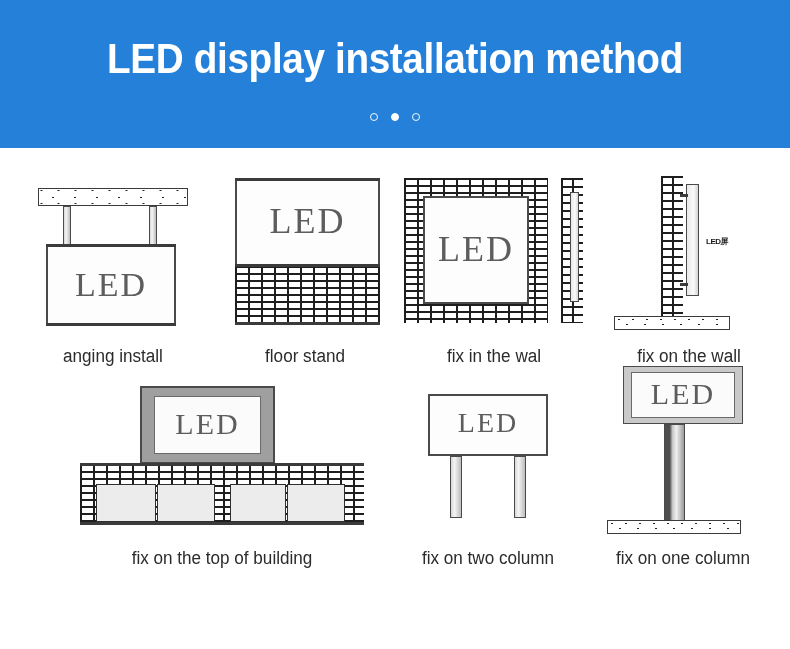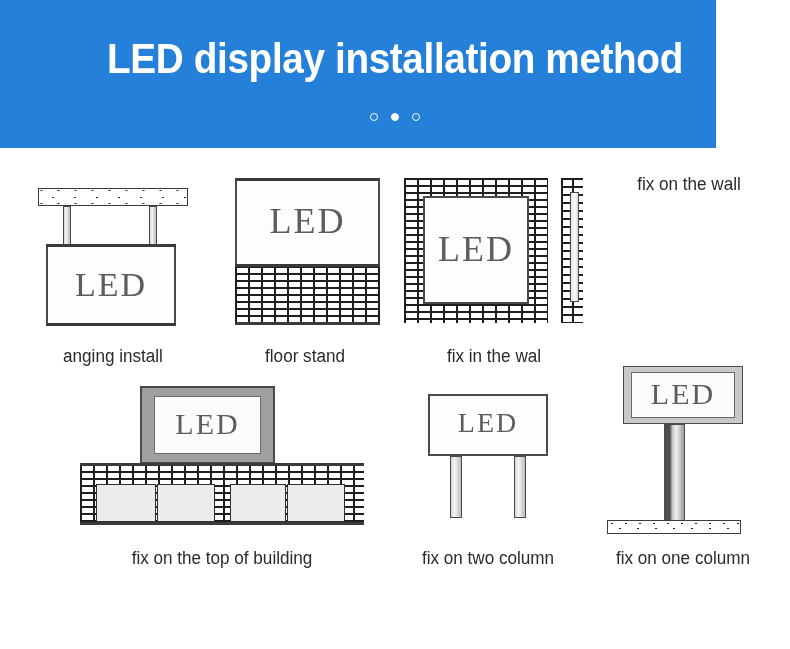--- a/index.html
+++ b/index.html
@@ -6,21 +6,21 @@
   body{
     width:790px;height:649px;
     background:#ffffff;
     font-family:"Liberation Sans", sans-serif;
     overflow:hidden;
   }
   .page{position:relative;width:790px;height:649px;background:#fff;}
 
   
   .banner{
-    position:absolute;left:0;top:0;width:716px;height:148px;
+    position:absolute;left:0;top:0;width:790px;height:148px;
     background:#2480d8;
   }
   .banner-title{
     position:absolute;left:0;top:36px;width:790px;
     text-align:center;
     color:#ffffff;
     font-family:"Liberation Sans Narrow","Liberation Sans",sans-serif;
     font-size:43px;
     font-weight:bold;
     letter-spacing:-0.4px;
@@ -169,20 +169,33 @@
             <div class="ledtxt" style="top:30px;font-size:36px;">LED</div>
           </div>
 
           <div class="brick-v" style="left:163px;top:8px;width:22px;height:145px;"></div>
           <div class="panel-side" style="left:172px;top:22px;width:9px;height:110px;"></div>
         </div>
         <div class="caption" style="margin-top:4px;">fix in the wal</div>
       </div>
 
       <div class="cell" style="left:596px;top:0;width:186px;">
+        <div class="art" style="width:186px;height:172px;">
+
+          <div class="brick-v" style="left:65px;top:6px;width:22px;height:140px;"></div>
+
+          <div class="panel-side" style="left:90px;top:14px;width:13px;height:112px;"></div>
+
+          <div class="line" style="left:84px;top:24px;width:8px;height:3px;"></div>
+          <div class="line" style="left:84px;top:113px;width:8px;height:3px;"></div>
+
+          <div class="sidetxt" style="left:110px;top:66px;">LED屏</div>
+
+          <div class="slab" style="left:18px;top:146px;width:116px;height:14px;background-size:18px 9px,14px 11px;"></div>
+        </div>
         <div class="caption" style="margin-top:4px;">fix on the wall</div>
       </div>
 
     </div>
 
     <div class="row row2">
 
       <div class="cell" style="left:78px;top:0;width:288px;">
         <div class="art" style="width:288px;height:162px;">
 

